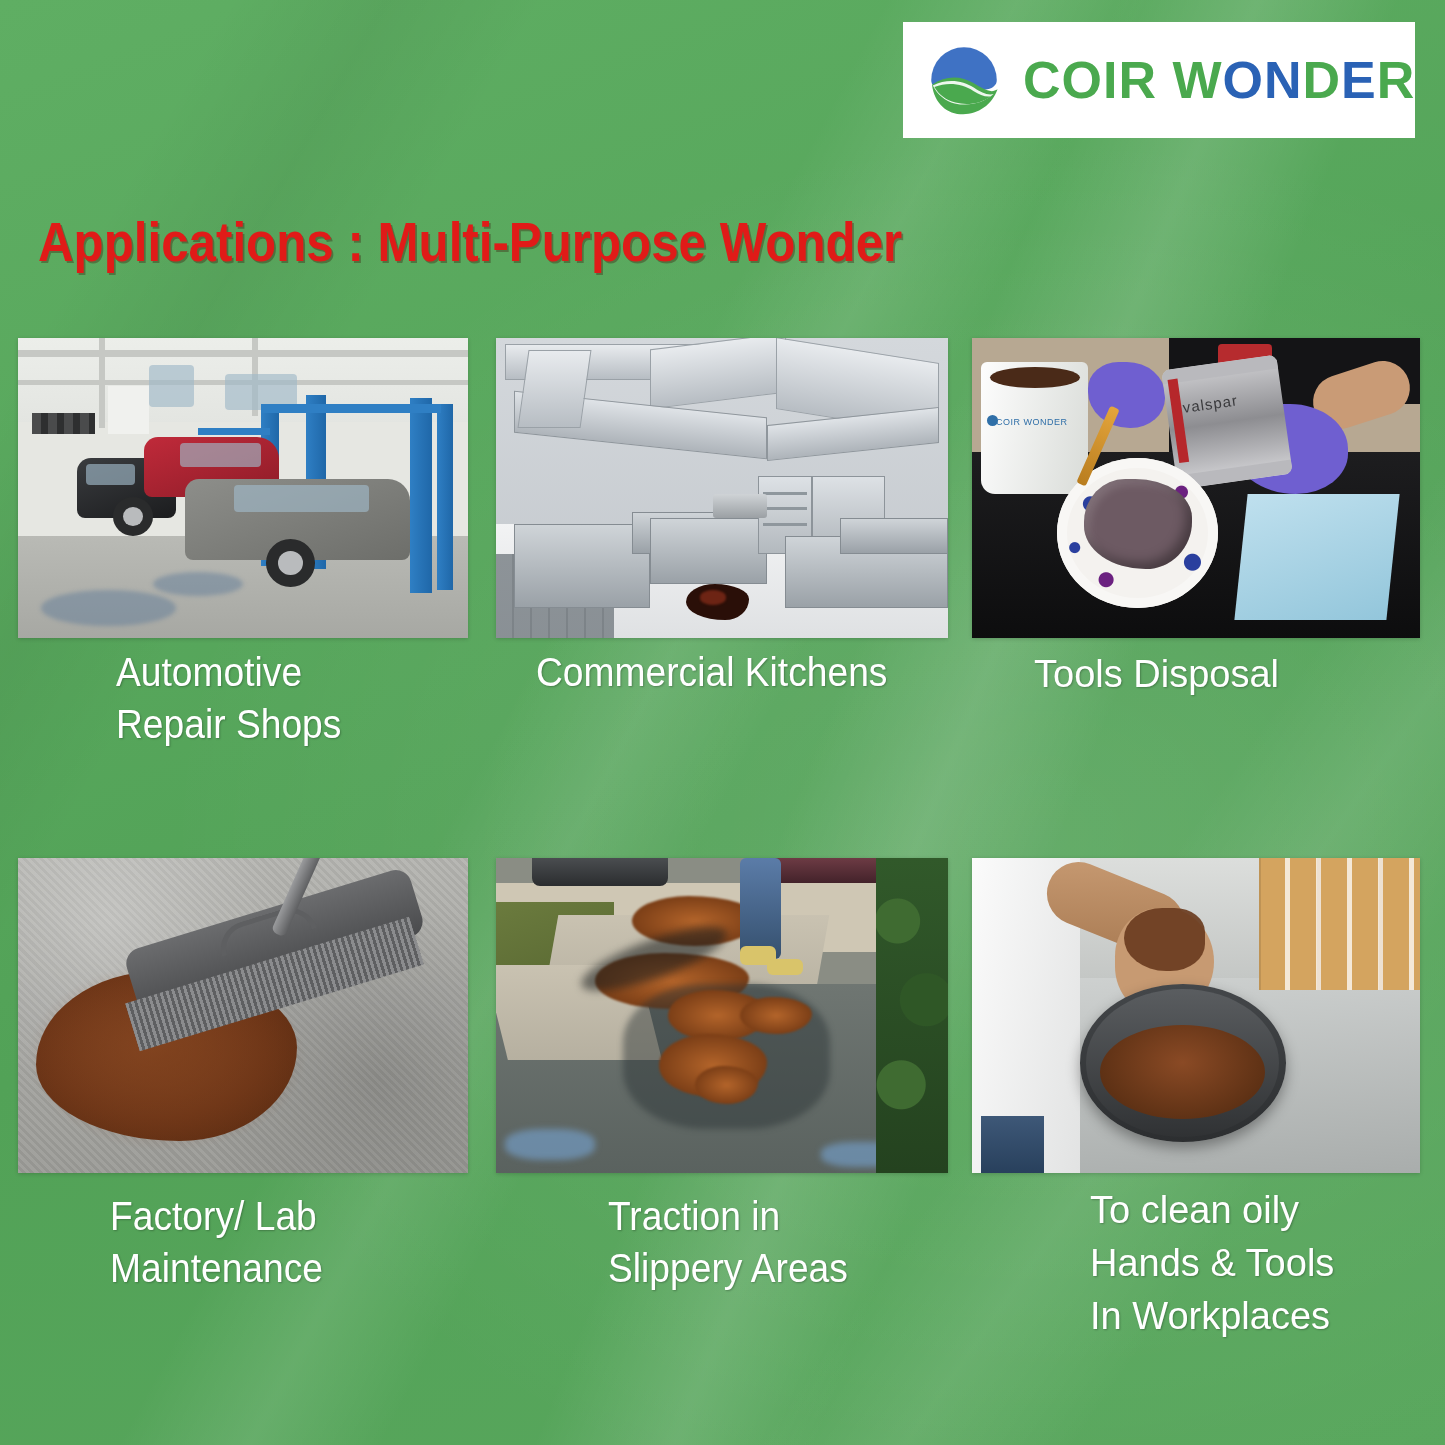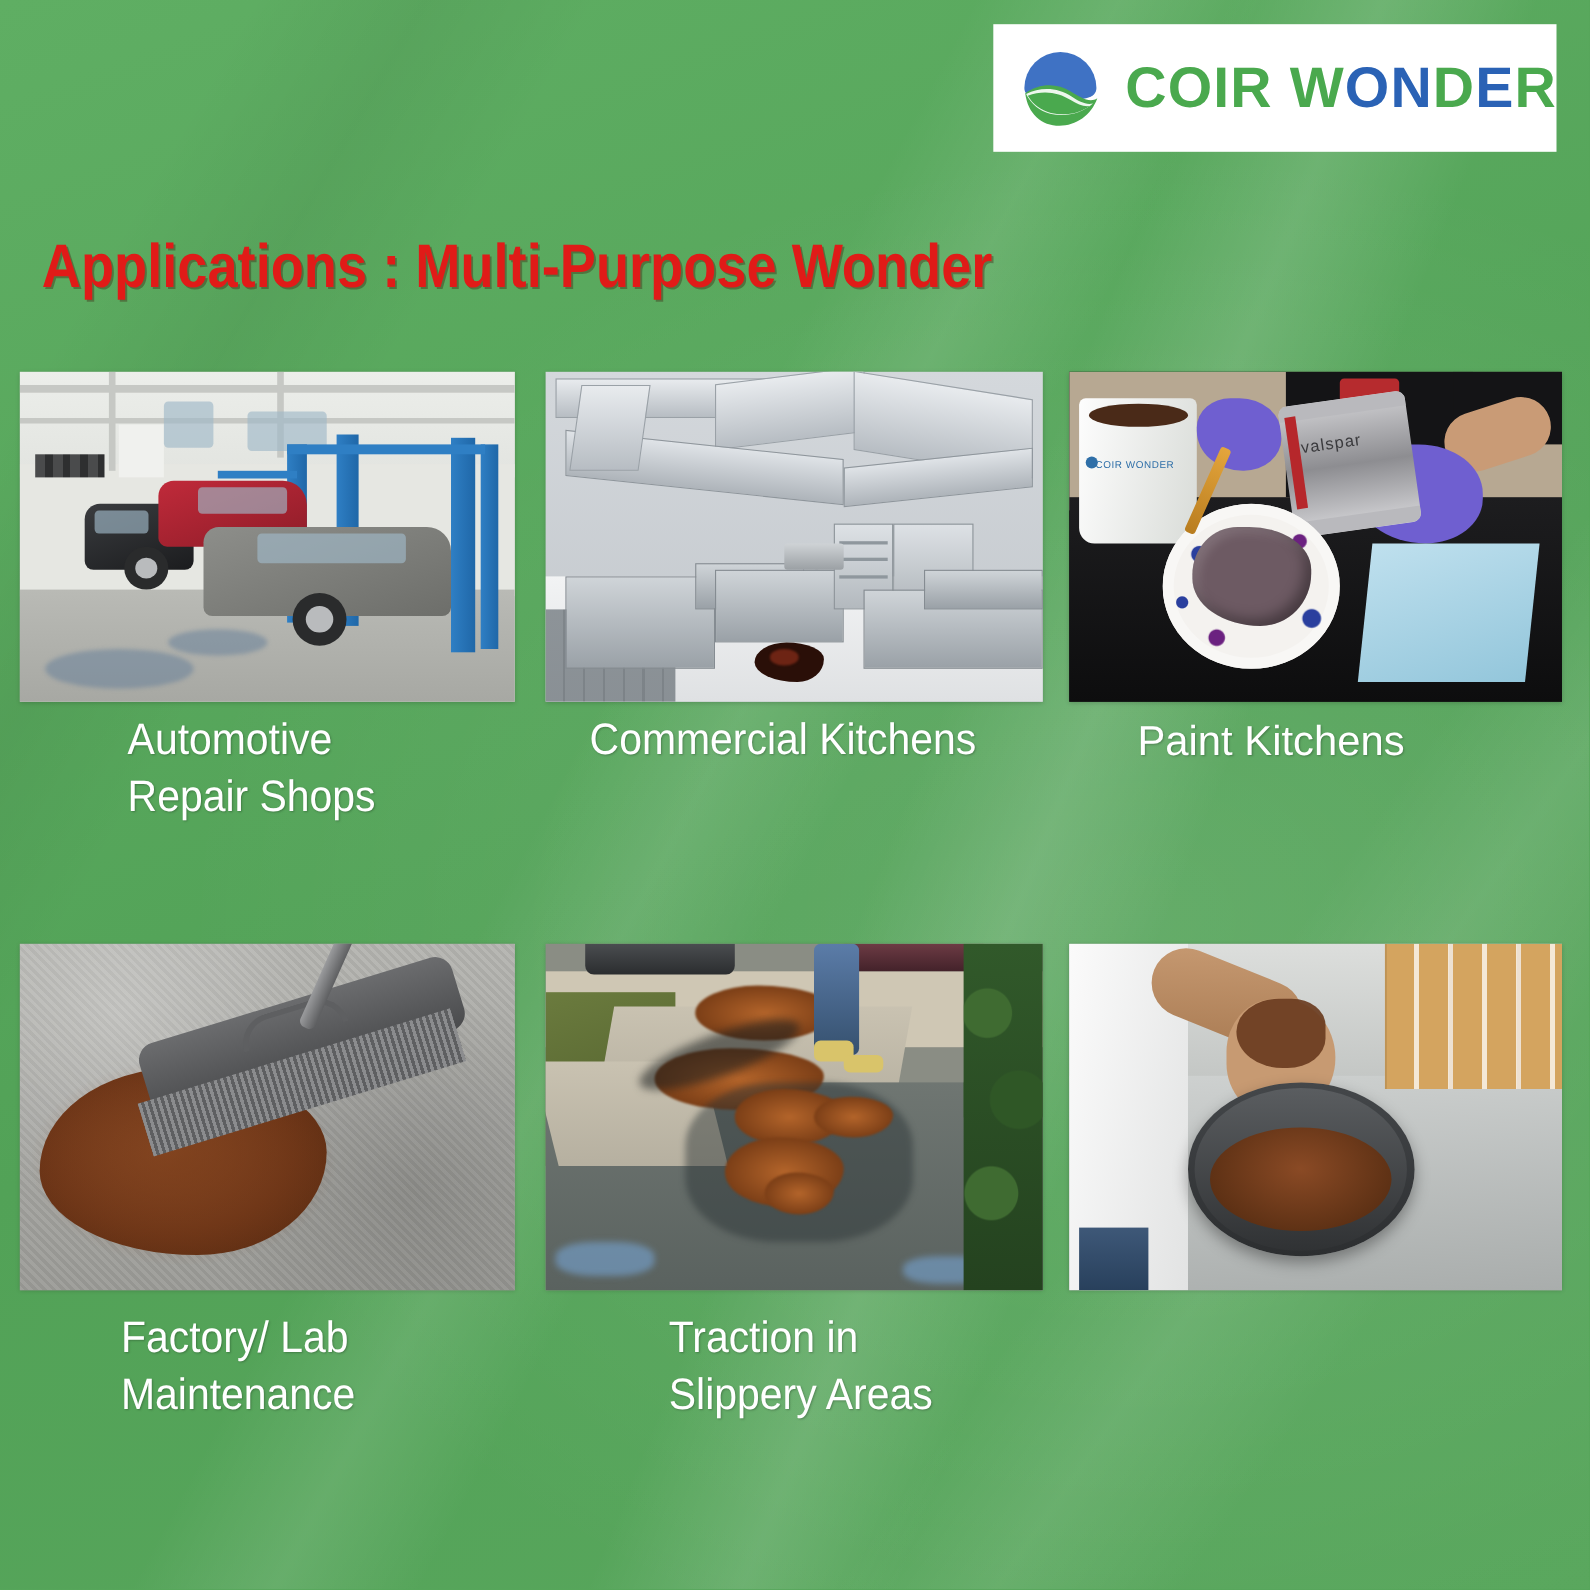--- a/index.html
+++ b/index.html
@@ -311,21 +311,21 @@
       <div class="txt">valspar</div>
     </div>
 
     <div class="plate" style="left:19%; top:40%; width:36%; height:50%;">
       <div class="swirl"></div>
     </div>
     <div class="paintblob" style="left:25%; top:47%; width:24%; height:30%;"></div>
     <div class="brush" style="left:27%; top:22%; width:10px; height:28%;"></div>
     <div class="cloth" style="left:60%; top:52%; width:34%; height:42%; transform:skewX(-6deg);"></div>
   </div>
-  <div class="caption wide" style="left:1034px; top:648px;">Paint Kitchens</div>
+  <div class="caption wide" style="left:1034px; top:648px;">Tools Disposal</div>
 
   <div class="photo p4" style="left:18px; top:858px; width:450px; height:315px;">
     <div class="conc"></div>
     <div class="pile" style="left:4%; top:36%; width:58%; height:54%;"></div>
     <div class="head" style="left:24%; top:16%; width:66%; height:22%;"></div>
     <div class="brist" style="left:24%; top:32%; width:66%; height:16%;"></div>
     <div class="brace" style="left:44%; top:18%; width:22%; height:9%;"></div>
     <div class="handle" style="left:62%; top:-16%; height:42%;"></div>
   </div>
   <div class="caption" style="left:110px; top:1190px;">Factory/ Lab
@@ -364,14 +364,17 @@
     <div class="coat"></div>
     <div class="jeans"></div>
     <div class="arm" style="left:16%; top:6%; width:32%; height:20%; transform:rotate(22deg);"></div>
     <div class="hand" style="left:32%; top:16%; width:22%; height:34%;"></div>
     <div class="coirhand" style="left:34%; top:16%; width:18%; height:20%;"></div>
     <div class="bowl" style="left:24%; top:40%; width:46%; height:50%;">
       <div class="rim"></div>
       <div class="coir"></div>
     </div>
   </div>
+  <div class="caption wide" style="left:1090px; top:1184px;">To clean oily
+Hands &amp; Tools
+In Workplaces</div>
 
 </div>
 
 </body></html>

